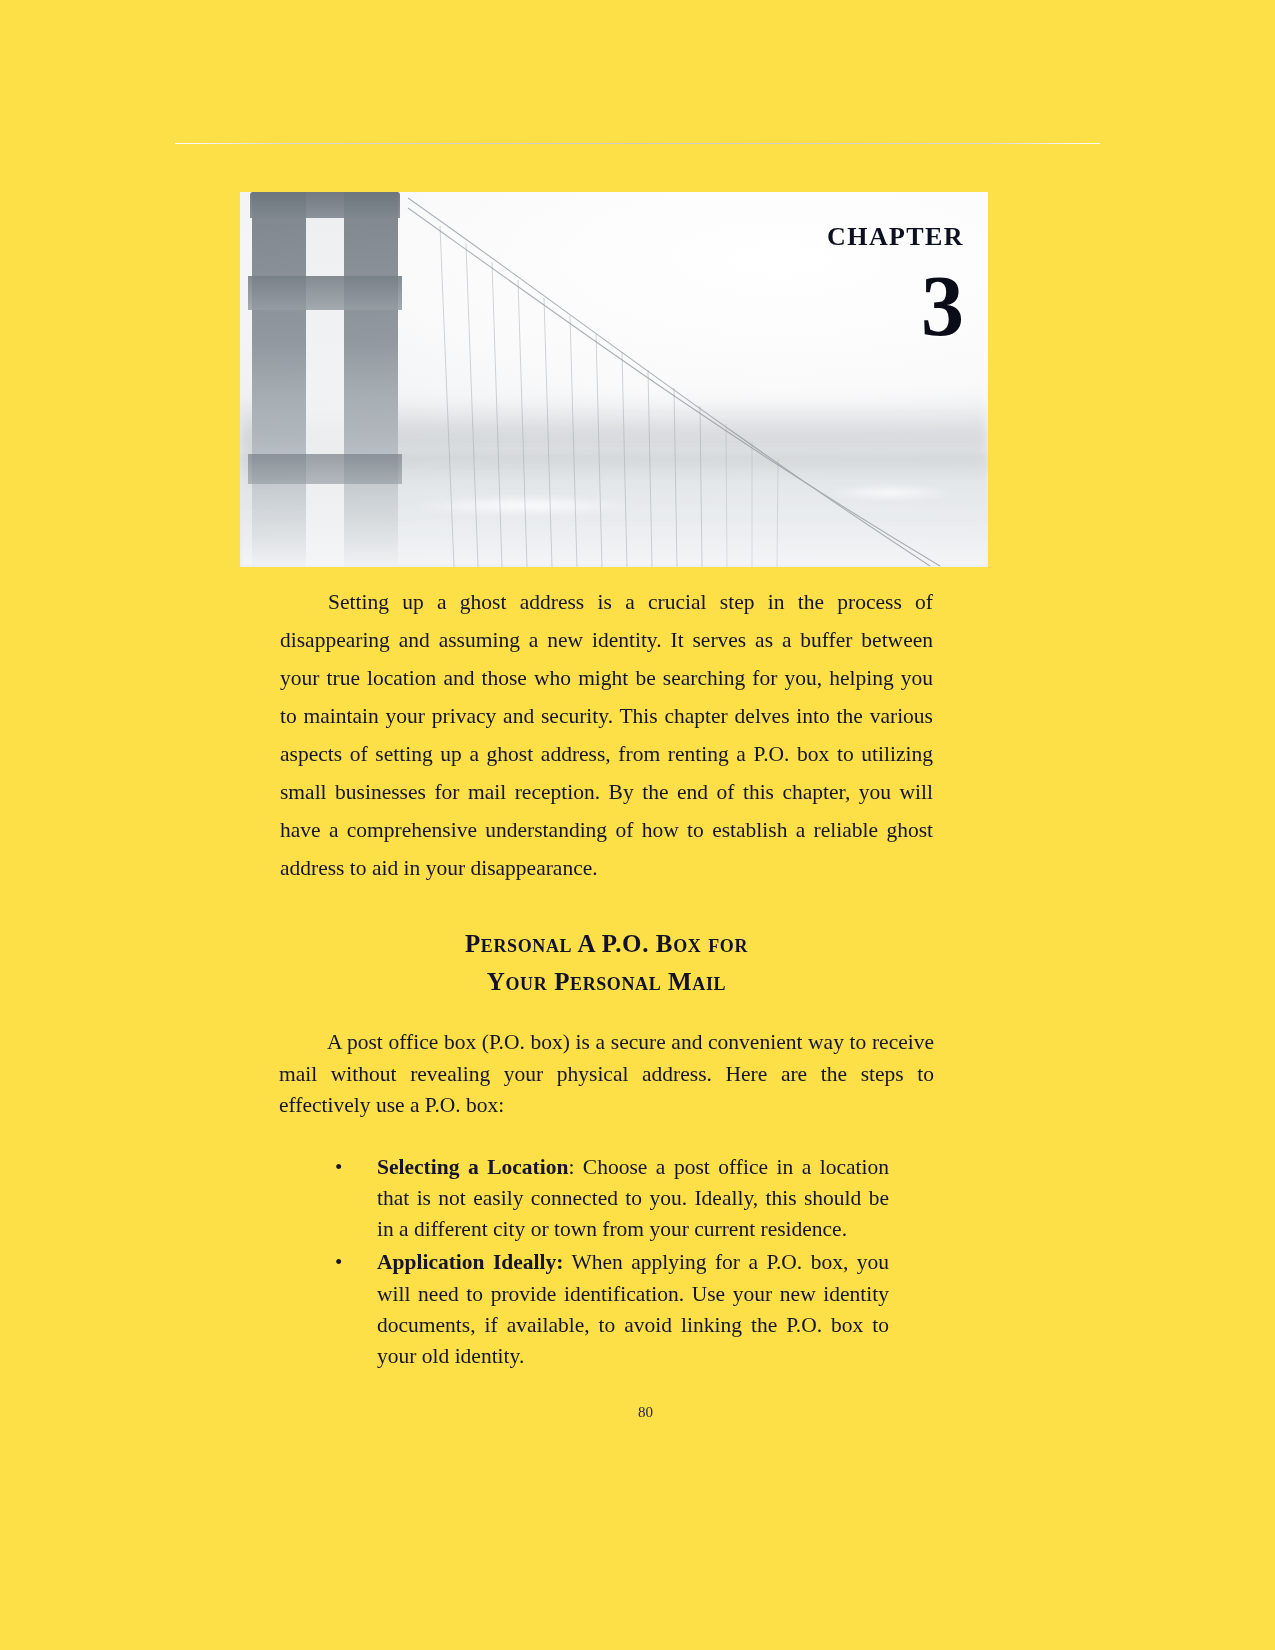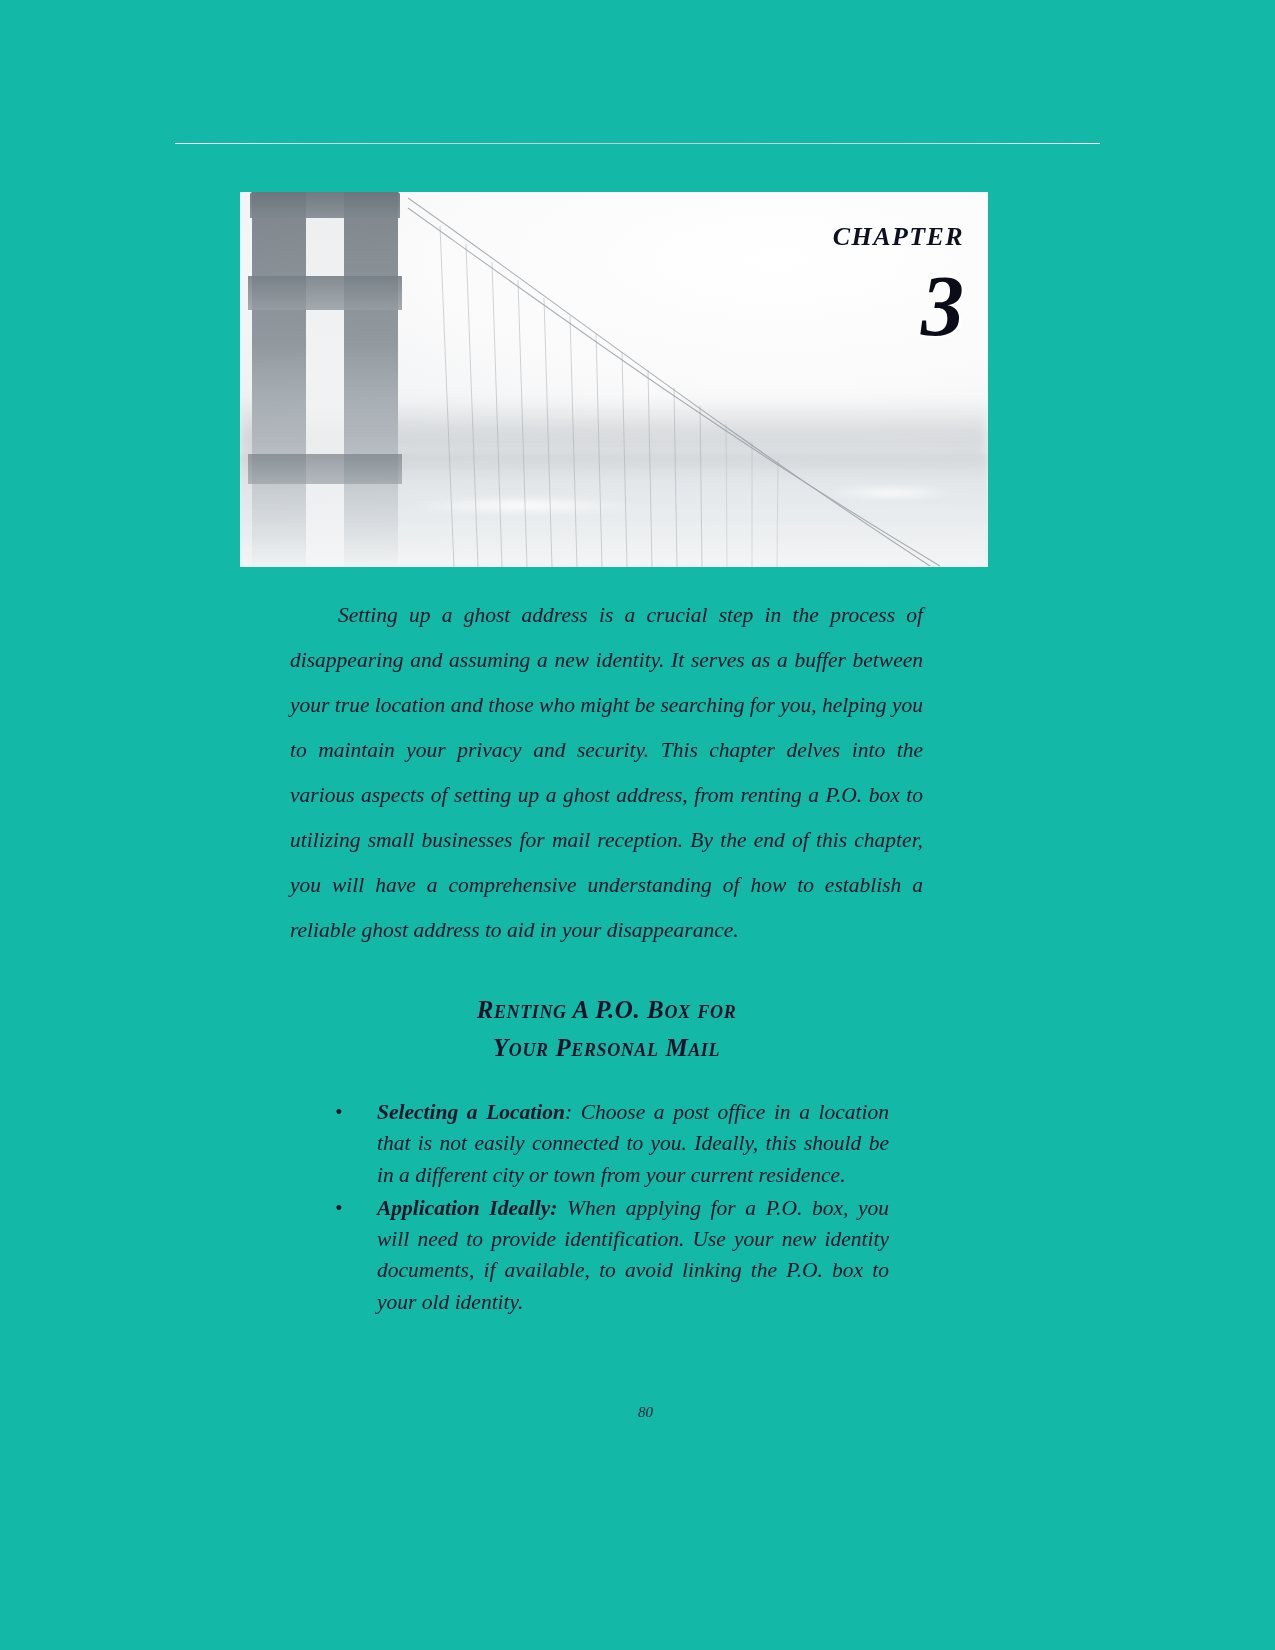--- a/index.html
+++ b/index.html
@@ -12,22 +12,21 @@
     height: 1650px;
     font-family: "Liberation Serif", "DejaVu Serif", serif;
     color: #1a1a2e;
     position: relative;
     overflow: hidden;
   }
 
   .page {
     position: absolute;
     inset: 0;
-    background: #14b8a6;
-    font-style: italic;
+    background: #fde047;
   }
 
   
   .top-rule {
     position: absolute;
     left: 175px;
     top: 143px;
     width: 925px;
     height: 1px;
     background: linear-gradient(to right, #ffffff 0%, #d8d8d8 12%, #c9c9c9 50%, #d8d8d8 88%, #ffffff 100%);
@@ -171,23 +170,23 @@
   }
 
   
   .content {
     position: absolute;
     left: 279px;
     top: 582px;
     width: 655px;
   }
   p.body {
-    margin: 11px;
+    margin: 1px;
     font-size: 21.5px;
-    line-height: 45px;
+    line-height: 38px;
     text-align: justify;
     text-indent: 48px;
     color: #14142a;
   }
 
   .section-heading {
     margin: 38px 0 0 0;
     text-align: center;
     font-size: 25px;
     line-height: 38px;
@@ -298,24 +297,25 @@
       <div class="chapter-label">CHAPTER</div>
       <div class="chapter-number">3</div>
     </div>
   </div>
 
   <div class="content">
 
     <p class="body">Setting up a ghost address is a crucial step in the process of disappearing and assuming a new identity. It serves as a buffer between your true location and those who might be searching  for you, helping you to maintain your privacy and security. This chapter delves into the various aspects of setting up a ghost address, from renting a P.O. box to utilizing small businesses for mail reception. By the end of this chapter, you will have a comprehensive understanding of how to establish a reliable ghost address to aid in your disappearance.</p>
 
     <h2 class="section-heading">
-      <span class="ln">Renting A P.O. Box for</span>
+      <span class="ln">Personal A P.O. Box for</span>
       <span class="ln">Your Personal Mail</span>
     </h2>
 
+    <p class="intro2">A post office box (P.O. box) is a secure and convenient way to receive mail without revealing your physical address. Here are the steps to effectively use a P.O. box:</p>
 
     <ul class="bullets">
       <li>
         <span class="dot">•</span><b>Selecting a Location</b><span>: </span><span>Choose a post office in a location that is not easily connected to you. Ideally, this should be in a different city or town from your current residence.</span>
       </li>
       <li>
         <span class="dot">•</span><b>Application Ideally:</b><span> </span><span>When applying for a P.O. box, you will need to provide identification. Use your new identity documents, if available, to avoid linking the P.O. box to your old identity.</span>
       </li>
     </ul>
 

